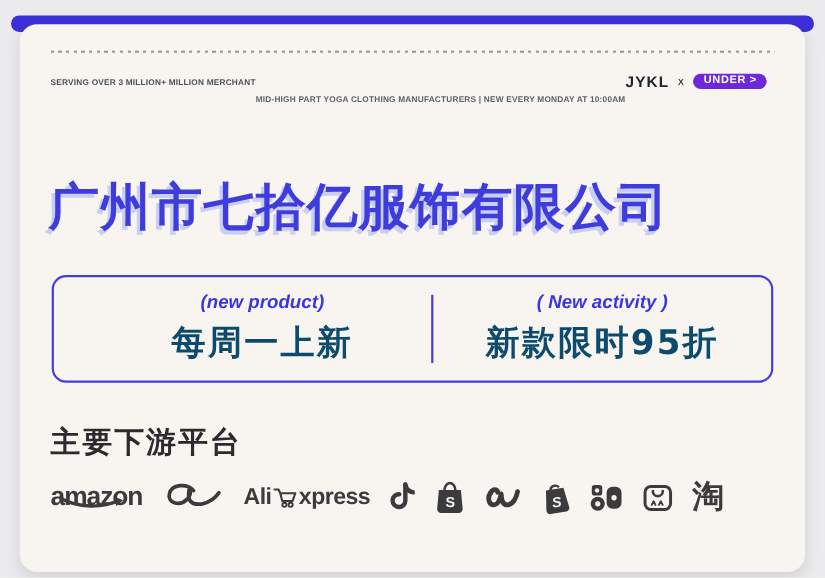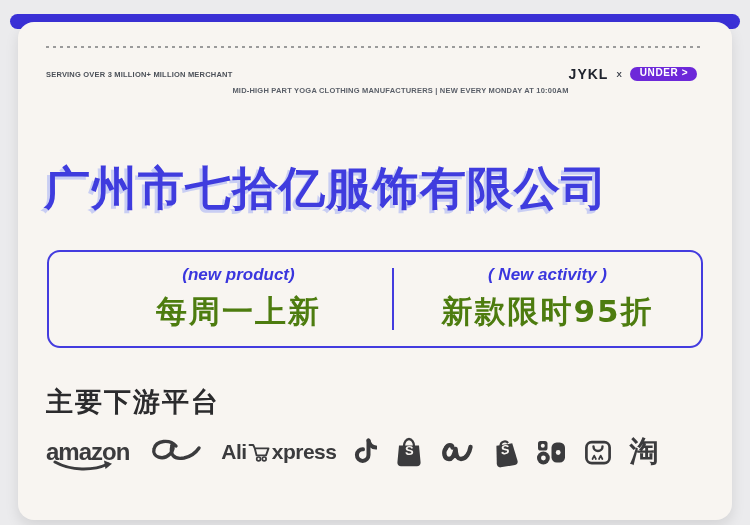--- a/index.html
+++ b/index.html
@@ -40,29 +40,29 @@
   .company-title { position:absolute; left:26px; top:136px; font-size:46px; font-weight:900;
                    color:#3f3cde; letter-spacing:1px; white-space:nowrap;
                    text-shadow:-3px 3px 0 #c9cef3; font-family:"DejaVu Sans", sans-serif; }
 
   .promo-box { position:absolute; left:29px; top:228px; width:656px; height:98px;
                border:2px solid #443cdf; border-radius:13px; background:transparent;
                display:flex; align-items:stretch;padding-left:36px; }
   .promo-col { flex:1; display:flex; flex-direction:column; align-items:center;
                justify-content:center; gap:6px; }
   .promo-tag { font-size:17px; font-style:italic; font-weight:600; color:#3a36de; }
-  .promo-text { font-size:31px; font-weight:900; color:#4d7c0f; letter-spacing:2px;
+  .promo-text { font-size:31px; font-weight:900; color:#0c4a6e; letter-spacing:2px;
                 font-family:"DejaVu Sans", sans-serif; }
   .v-divider { width:2px; background:#443cdf; margin:16px 0; }
 
   .platforms-heading { position:absolute; left:28px; top:362px; font-size:27px; font-weight:900;
                        color:#2b2b2d; letter-spacing:2px; font-family:"DejaVu Sans", sans-serif; }
 
   .logo-row { position:absolute; left:28px; top:408px; right:20px; height:44px;
-              display:flex; gap:17px; color:#3b3b3d; }
+              display:flex; align-items:center; gap:17px; color:#3b3b3d; }
   .logo-item { display:inline-flex; align-items:center; cursor:pointer; position:relative; }
   .amazon-word { font-size:24px; font-weight:700; letter-spacing:-1px; color:#3b3b3d; }
   .amazon-smile { position:absolute; left:7px; bottom:-2px; }
   .alix-word { font-size:21px; font-weight:700; letter-spacing:-.5px; color:#3b3b3d; }
   .bag-wrap { position:relative; display:inline-flex; }
   .bag-letter { position:absolute; left:0; right:0; top:13px; text-align:center;
                 font-size:13px; font-weight:900; color:#f8f5f1; }
   .bag-letter.tilt { font-style:italic; top:12px; }
   .shopify-rot { transform:rotate(-9deg); }
   .taobao-char { font-size:29px; font-weight:900; color:#3b3b3d;

